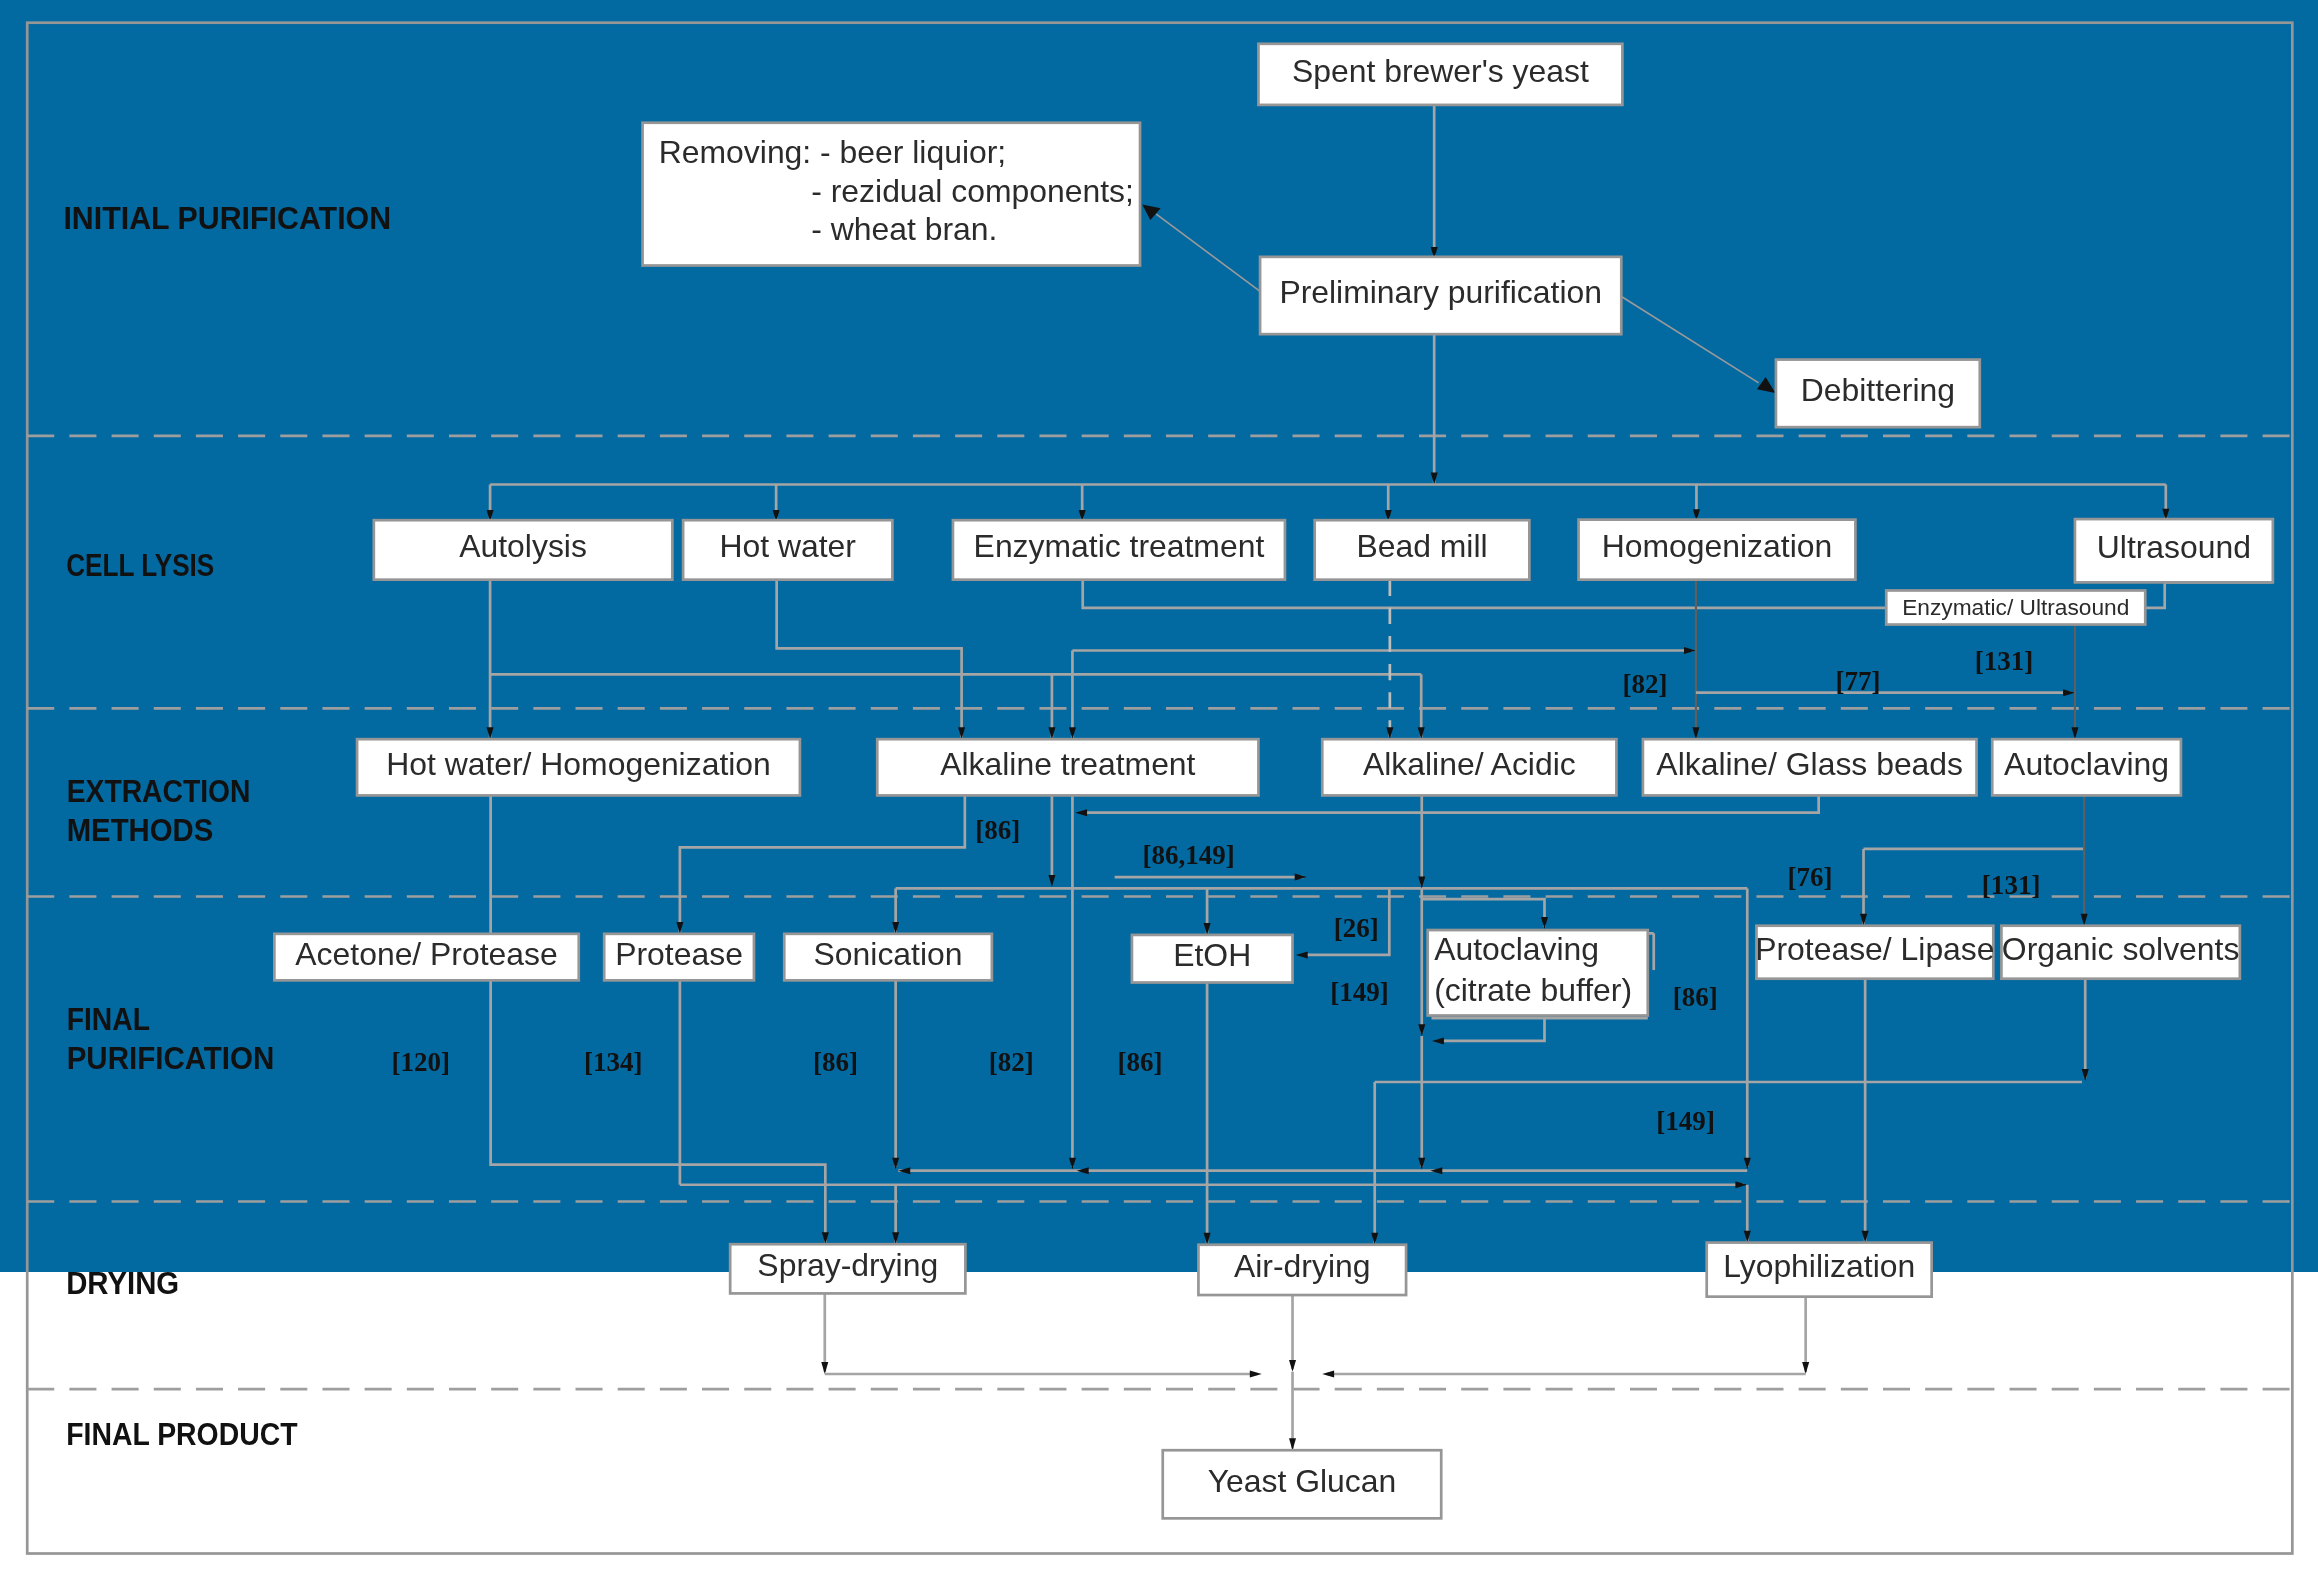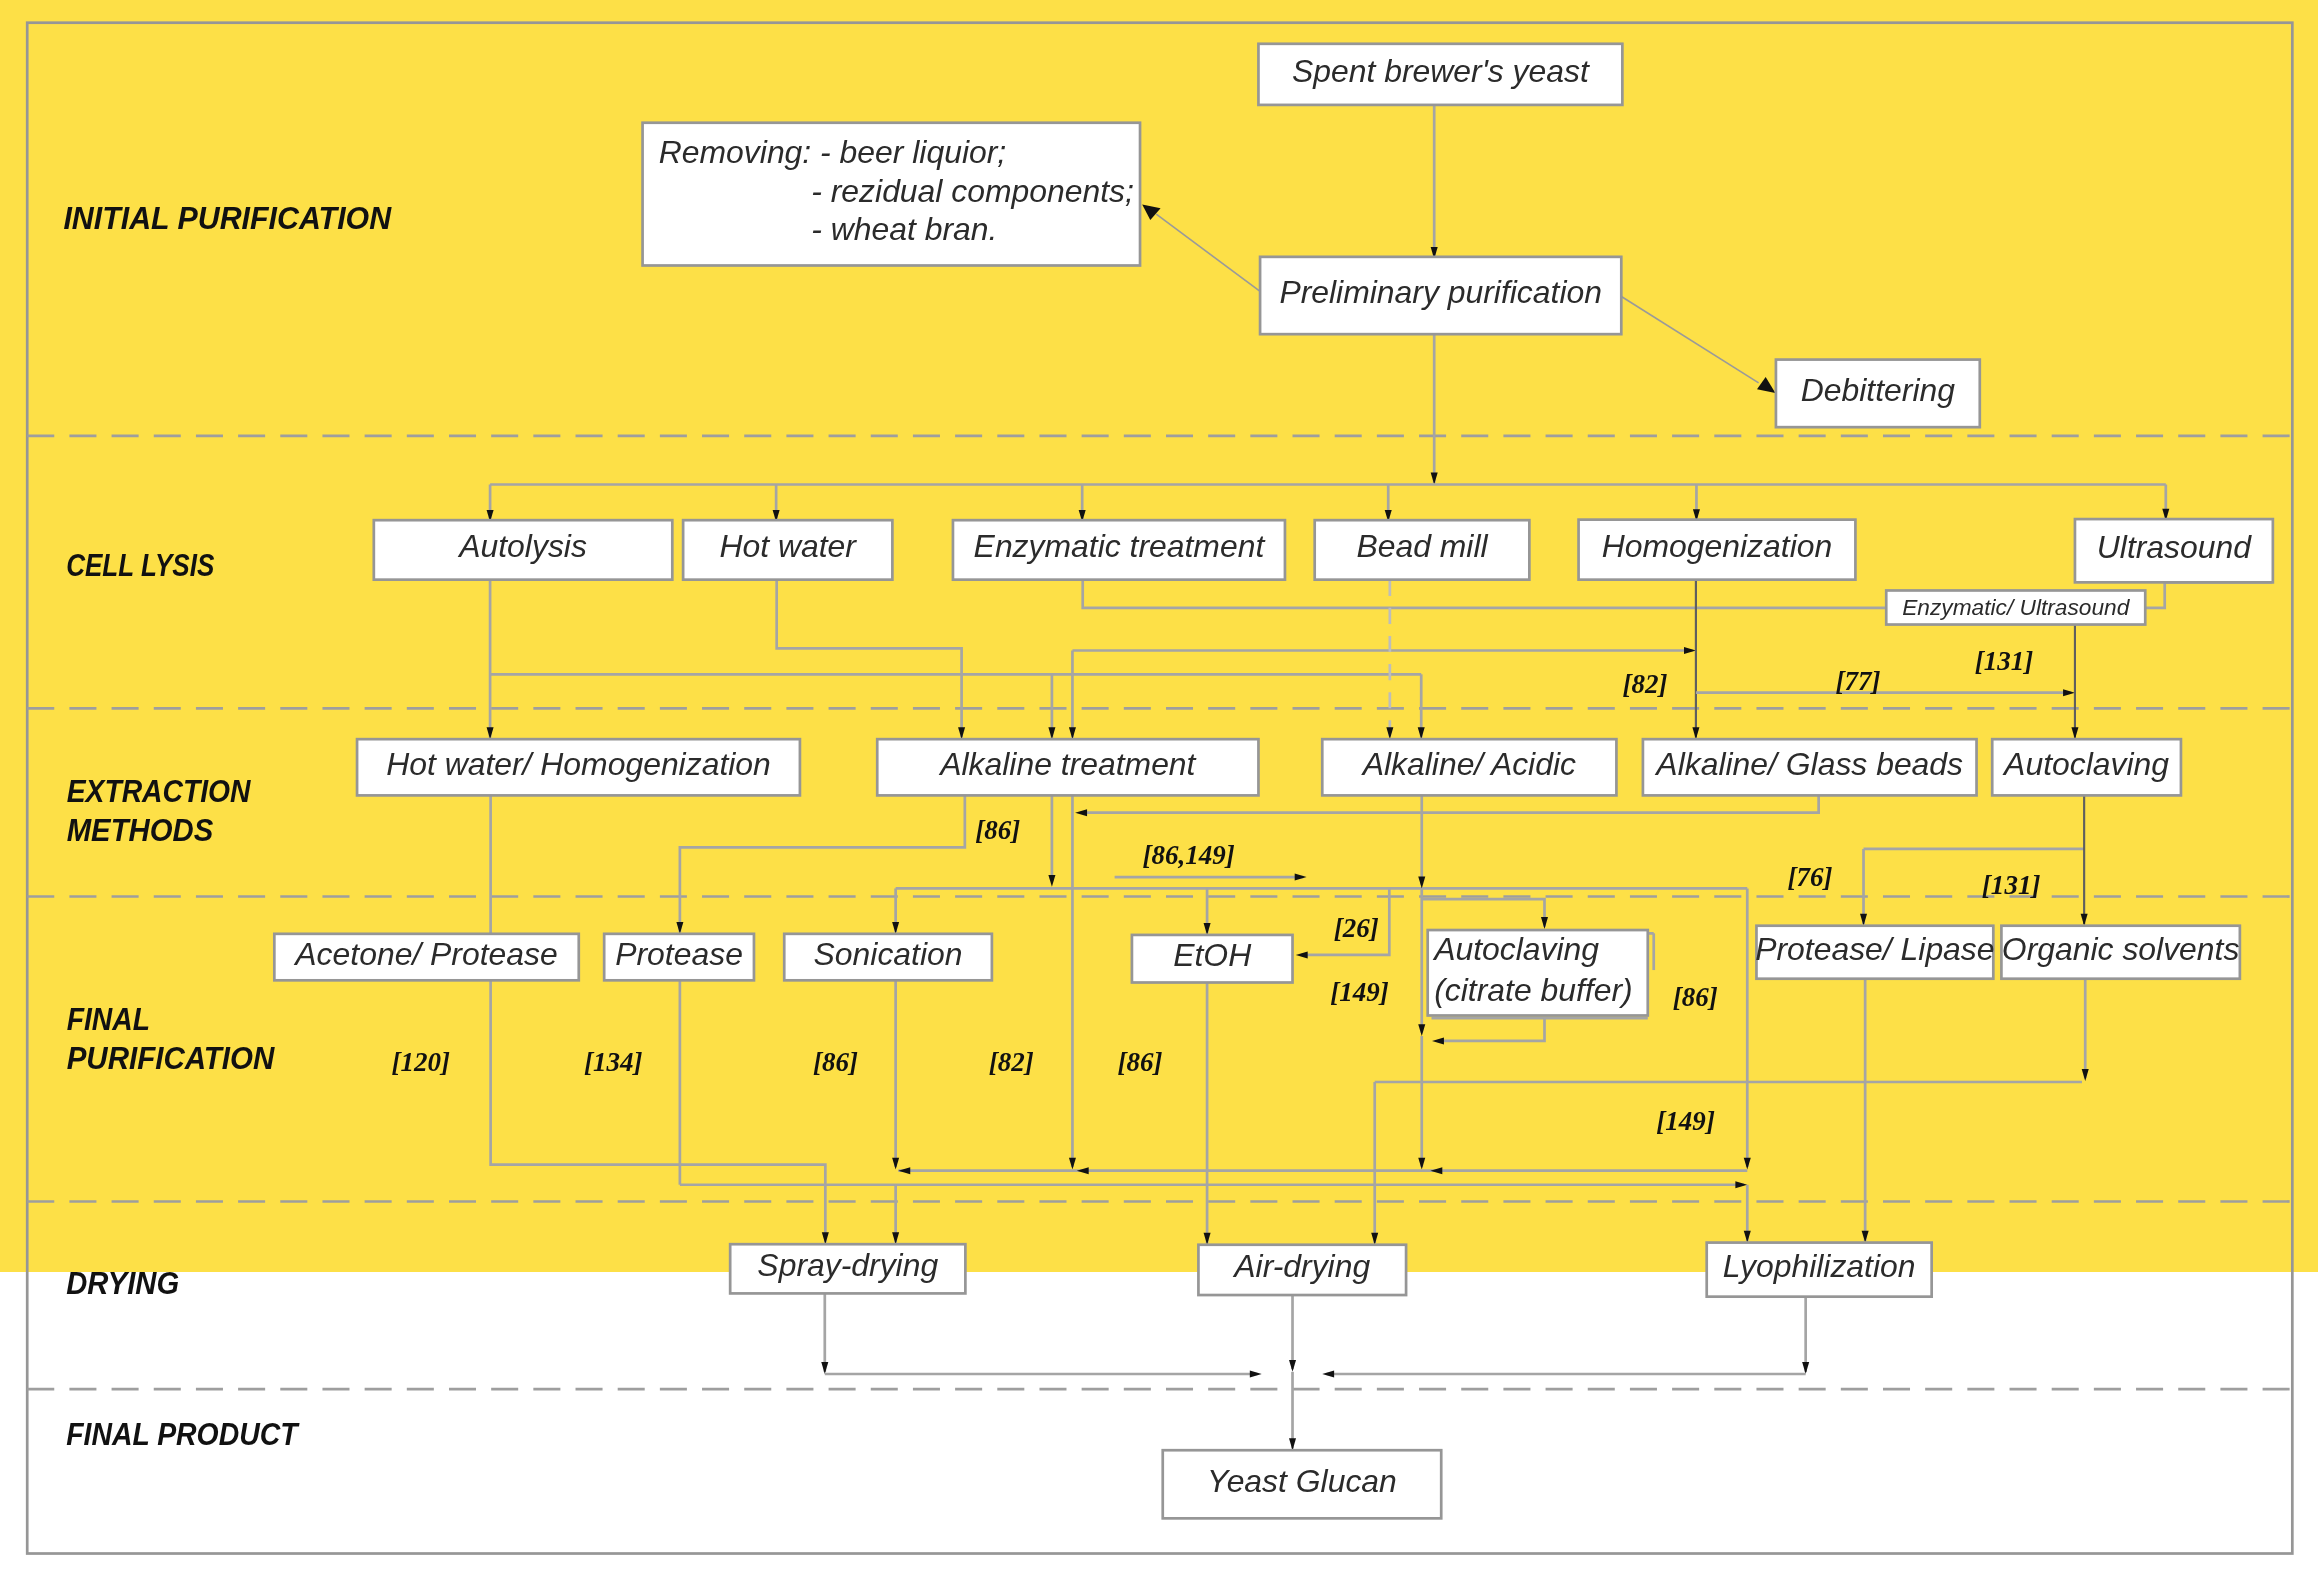--- a/index.html
+++ b/index.html
@@ -1,17 +1,17 @@
 <!DOCTYPE html>
 <html style="font-size:8.7px"><head>
 <meta charset="utf-8">
 <style>
   html,body{margin:0;padding:0;background:#ffffff;}
   body{width:2319px;height:1580px;overflow:hidden;font-family:"Liberation Sans",sans-serif;}
-  #stage{position:relative;width:2319px;height:1272px;background:#fde047;font-style:italic;}
+  #stage{position:relative;width:2319px;height:1272px;background:#0369a1;}
   #svgroot{position:absolute;left:0;top:0;display:block;}
   .boxrect{fill:#ffffff;stroke:#969696;stroke-width:5;}
   .boxtext{fill:#2b2b2b;font-family:"Liberation Sans",sans-serif;font-size:59px;text-anchor:middle;}
   .boxtext-sm{fill:#2b2b2b;font-family:"Liberation Sans",sans-serif;font-size:42px;text-anchor:middle;}
   .stagelabel{fill:#111111;font-family:"Liberation Sans",sans-serif;font-size:58px;font-weight:bold;}
   .reflabel{fill:#111111;font-family:"Liberation Serif",serif;font-size:50px;font-weight:bold;text-anchor:middle;}
   .divider{stroke:#9e9e9e;stroke-width:5;stroke-dasharray:50 28;fill:none;}
   .frame{fill:none;stroke:#969696;stroke-width:5;}
   .conn{stroke:#a5a5a5;stroke-width:5;fill:none;}
   .conn-d{stroke:#5f5f5f;stroke-width:4;fill:none;}

